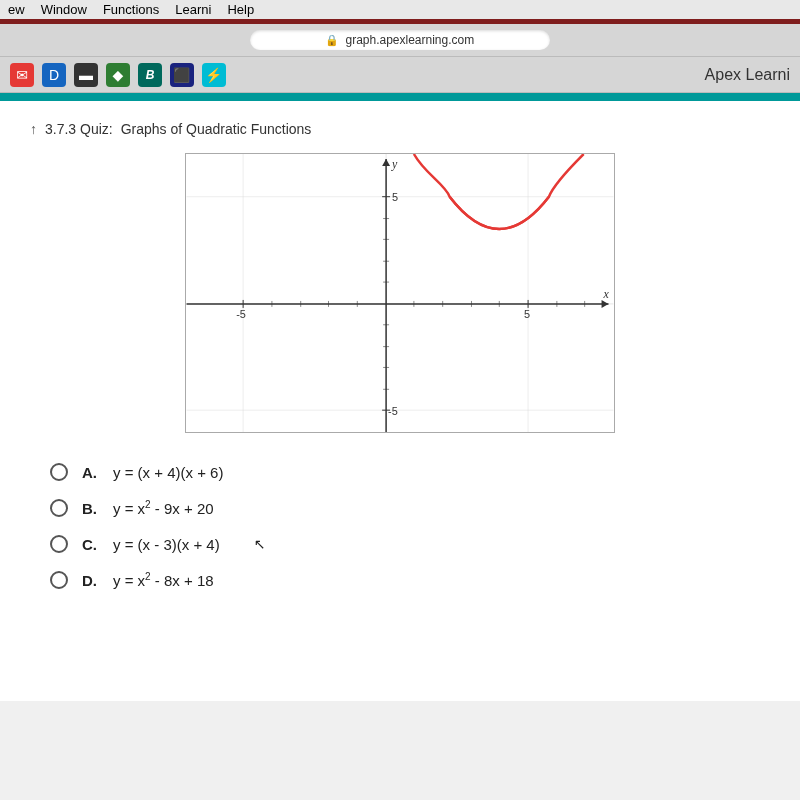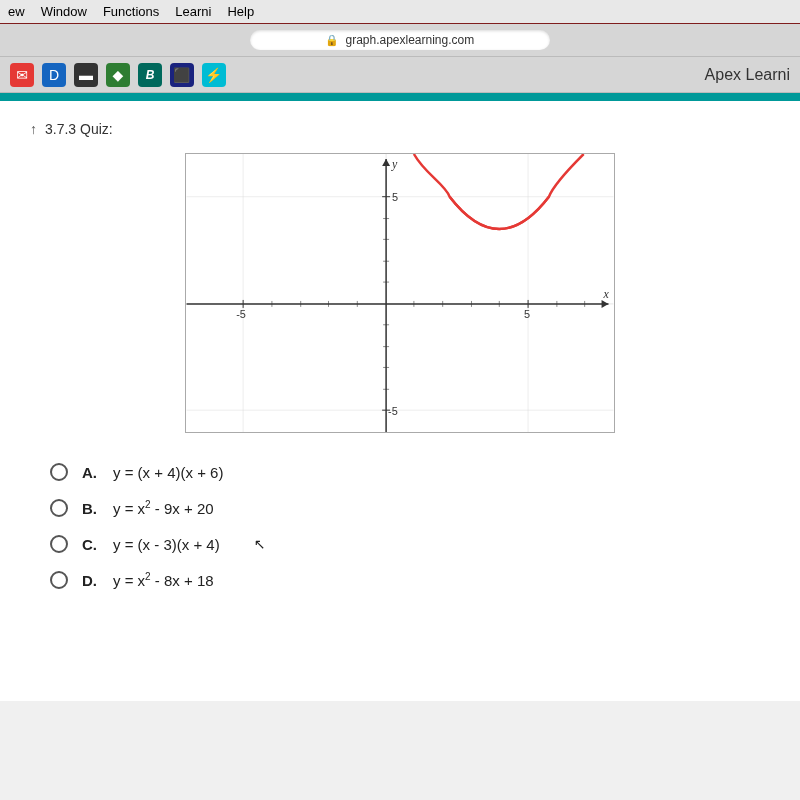--- a/index.html
+++ b/index.html
@@ -14,21 +14,21 @@
     
     .menu-bar {
       background: #e8e8e8;
       height: 24px;
       display: flex;
       align-items: center;
       padding: 0 8px;
       gap: 16px;
       font-size: 13px;
       color: #000;
-      border-bottom: 1px solid #7f1d1d;
+      border-bottom: 5px solid #7f1d1d;
     }
     .menu-bar span { cursor: default; }
 
     
     .browser-chrome {
       background: #d6d6d6;
       padding: 6px 10px;
       display: flex;
       align-items: center;
       justify-content: center;
@@ -188,20 +188,21 @@
   <span class="apex-label">Apex Learni</span>
 </div>
 
 <div class="apex-header"></div>
 
 <div class="content-area">
 
   <div class="quiz-header">
     <span class="arrow-icon">↑</span>
     <span class="quiz-title-bold">3.7.3 Quiz:</span>
+    <span>Graphs of Quadratic Functions</span>
   </div>
 
 
   <div class="graph-container">
     <svg class="graph-svg" viewBox="0 0 430 280" xmlns="http://www.w3.org/2000/svg">
 
       <rect width="430" height="280" fill="white"></rect>
 
       <line x1="57" y1="0" x2="57" y2="280" stroke="#ddd" stroke-width="0.5"></line>
       <line x1="201" y1="0" x2="201" y2="280" stroke="#ccc" stroke-width="0.5"></line>

